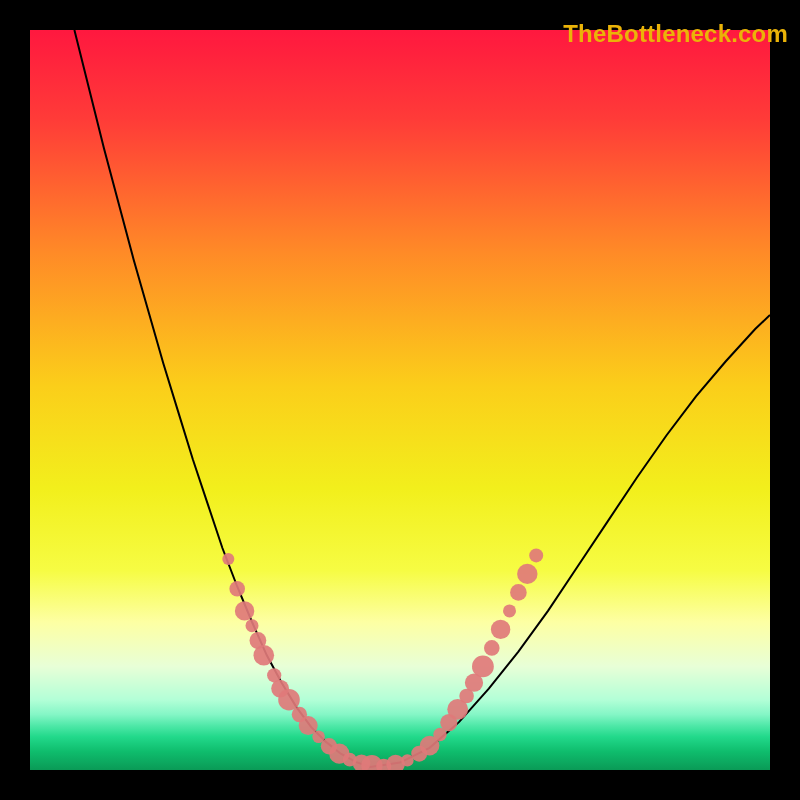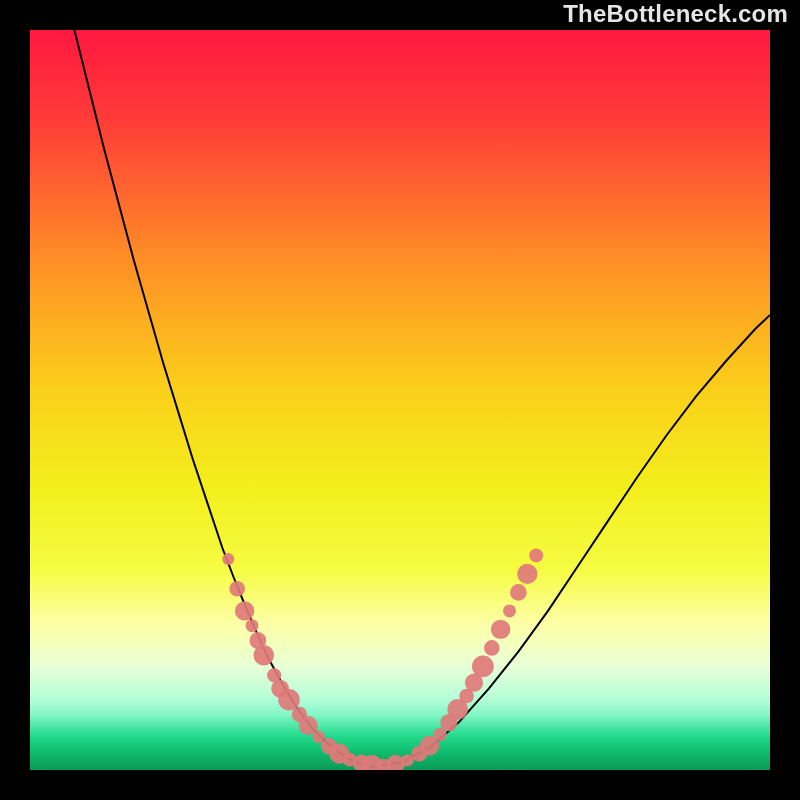--- a/index.html
+++ b/index.html
@@ -18,23 +18,23 @@
     background: #000;
   }
   .plot {
     position: absolute;
     left: 30px; top: 30px;
     width: 740px; height: 740px;
     overflow: hidden;
   }
   .watermark {
     position: absolute;
-    top: 0;
+    top: 20px;
     right: 12px;
-    color: #e5e5e5;
+    color: #eab308;
     font-size: 24px;
     font-weight: 600;
     letter-spacing: 0.2px;
     user-select: none;
   }
   svg { display: block; }
 </style>
 </head>
 <body>
 

